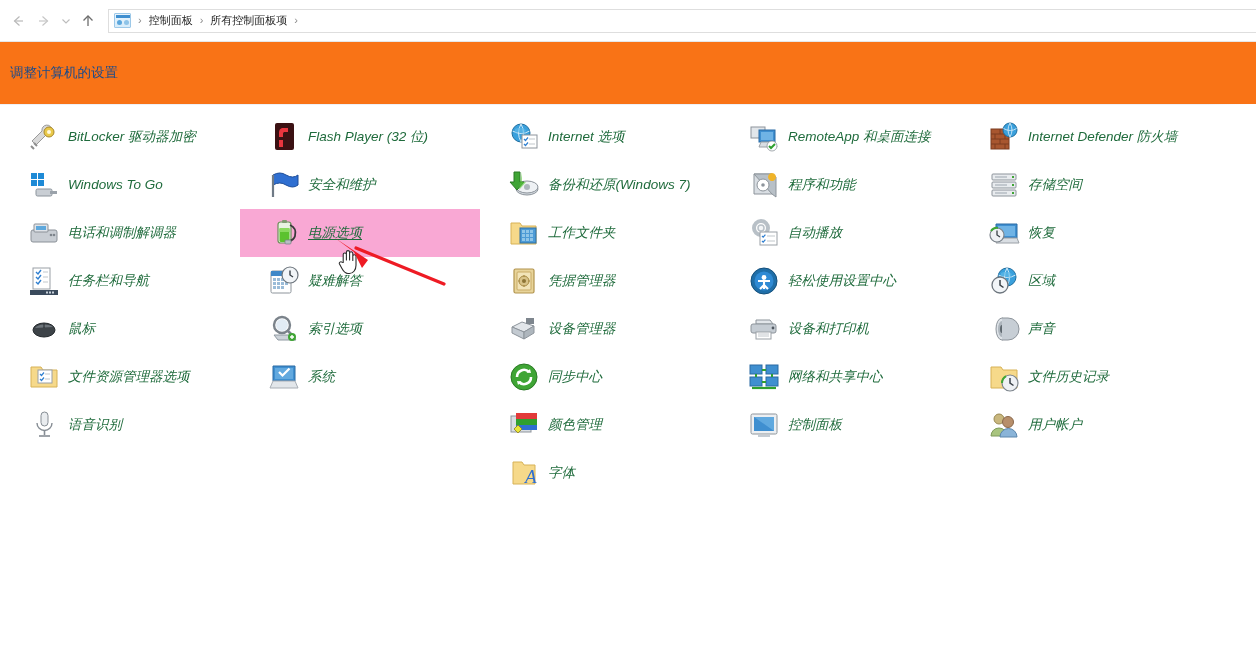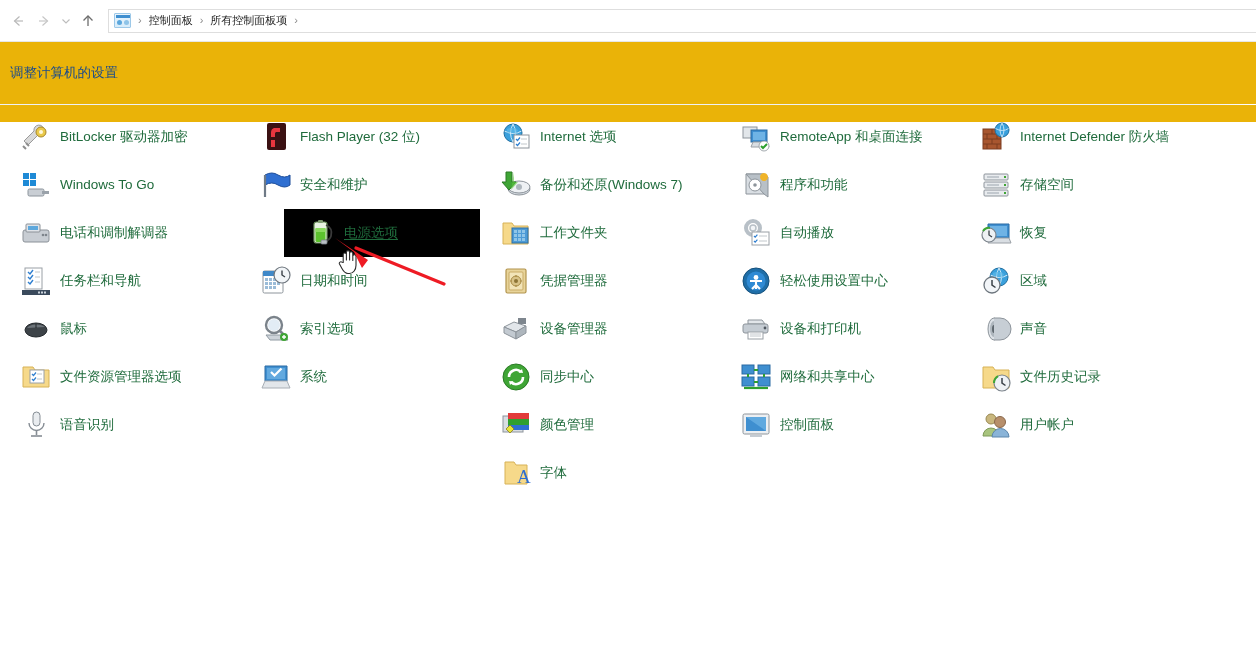--- a/index.html
+++ b/index.html
@@ -93,22 +93,22 @@
     font-size: 11px;
     white-space: nowrap;
     flex: none;
   }
 
   
   .headerband {
     position: absolute;
     left: 0; top: 41px;
     width: 1256px;
-    height: 81px;
-    background: #eab308;
+    height: 64px;
+    background: #f97316;
     border-top: 1px solid #e7e7e7;
     box-sizing: border-box;
   }
   .headerband .title {
     position: absolute;
     left: 10px; top: 22px;
     font-size: 13.5px;
     color: #1a4b8c;
     white-space: nowrap;
   }
@@ -136,26 +136,26 @@
   .col.c1 { left: 240px; }
   .col.c2 { left: 480px; }
   .col.c3 { left: 720px; }
   .col.c4 { left: 960px; width: 290px; }
 
   .item {
     position: relative;
     height: 48px;
     display: flex;
     align-items: center;
-    padding-left: 20px;
+    padding-left: 28px;
     box-sizing: border-box;
+    font-style: italic;
   }
   .item.selected {
-    background: #000000;
-    margin-left: 44px;
+    background: #f9a8d4;
   }
   .item .ico {
     width: 32px; height: 32px;
     flex: none;
     position: relative;
     margin-right: 4px;
   }
   .item .lbl {
     font-size: 13.5px;
     color: #1f6b3c;
@@ -336,21 +336,21 @@
               <rect x="9" y="17" width="3" height="3"></rect>
               <rect x="13" y="17" width="3" height="3"></rect>
               <rect x="17" y="17" width="3" height="3"></rect>
               <rect x="5" y="21" width="3" height="3"></rect>
               <rect x="9" y="21" width="3" height="3"></rect>
               <rect x="13" y="21" width="3" height="3"></rect>
             </g>
             <circle cx="22" cy="10" r="8" fill="#f2f5f8" stroke="#6d757d" stroke-width="1.2"></circle>
             <path d="M22 5.5 V10 l3 2" stroke="#3a4148" stroke-width="1.4" fill="none"></path>
           </svg></span>
-        <span class="lbl">日期和时间</span>
+        <span class="lbl">疑难解答</span>
       </div>
       <div class="item">
         <span class="ico"><svg width="32" height="32" viewBox="0 0 32 32">
             <path d="M6 22 L24 22 L28 27 L10 27 Z" fill="#cdd3d9" stroke="#909aa2" stroke-width="1"></path>
             <circle cx="14" cy="12" r="8" fill="none" stroke="#7b838b" stroke-width="2.4"></circle>
             <circle cx="14" cy="12" r="6" fill="#dbe7f2" opacity="0.8"></circle>
             <path d="M19.5 17.5 L26 24" stroke="#7b838b" stroke-width="2.6"></path>
             <circle cx="24" cy="24" r="4" fill="#3fa535"></circle>
             <path d="M22 24 h4 M24 22 v4" stroke="#ffffff" stroke-width="1.4"></path>
           </svg></span>

